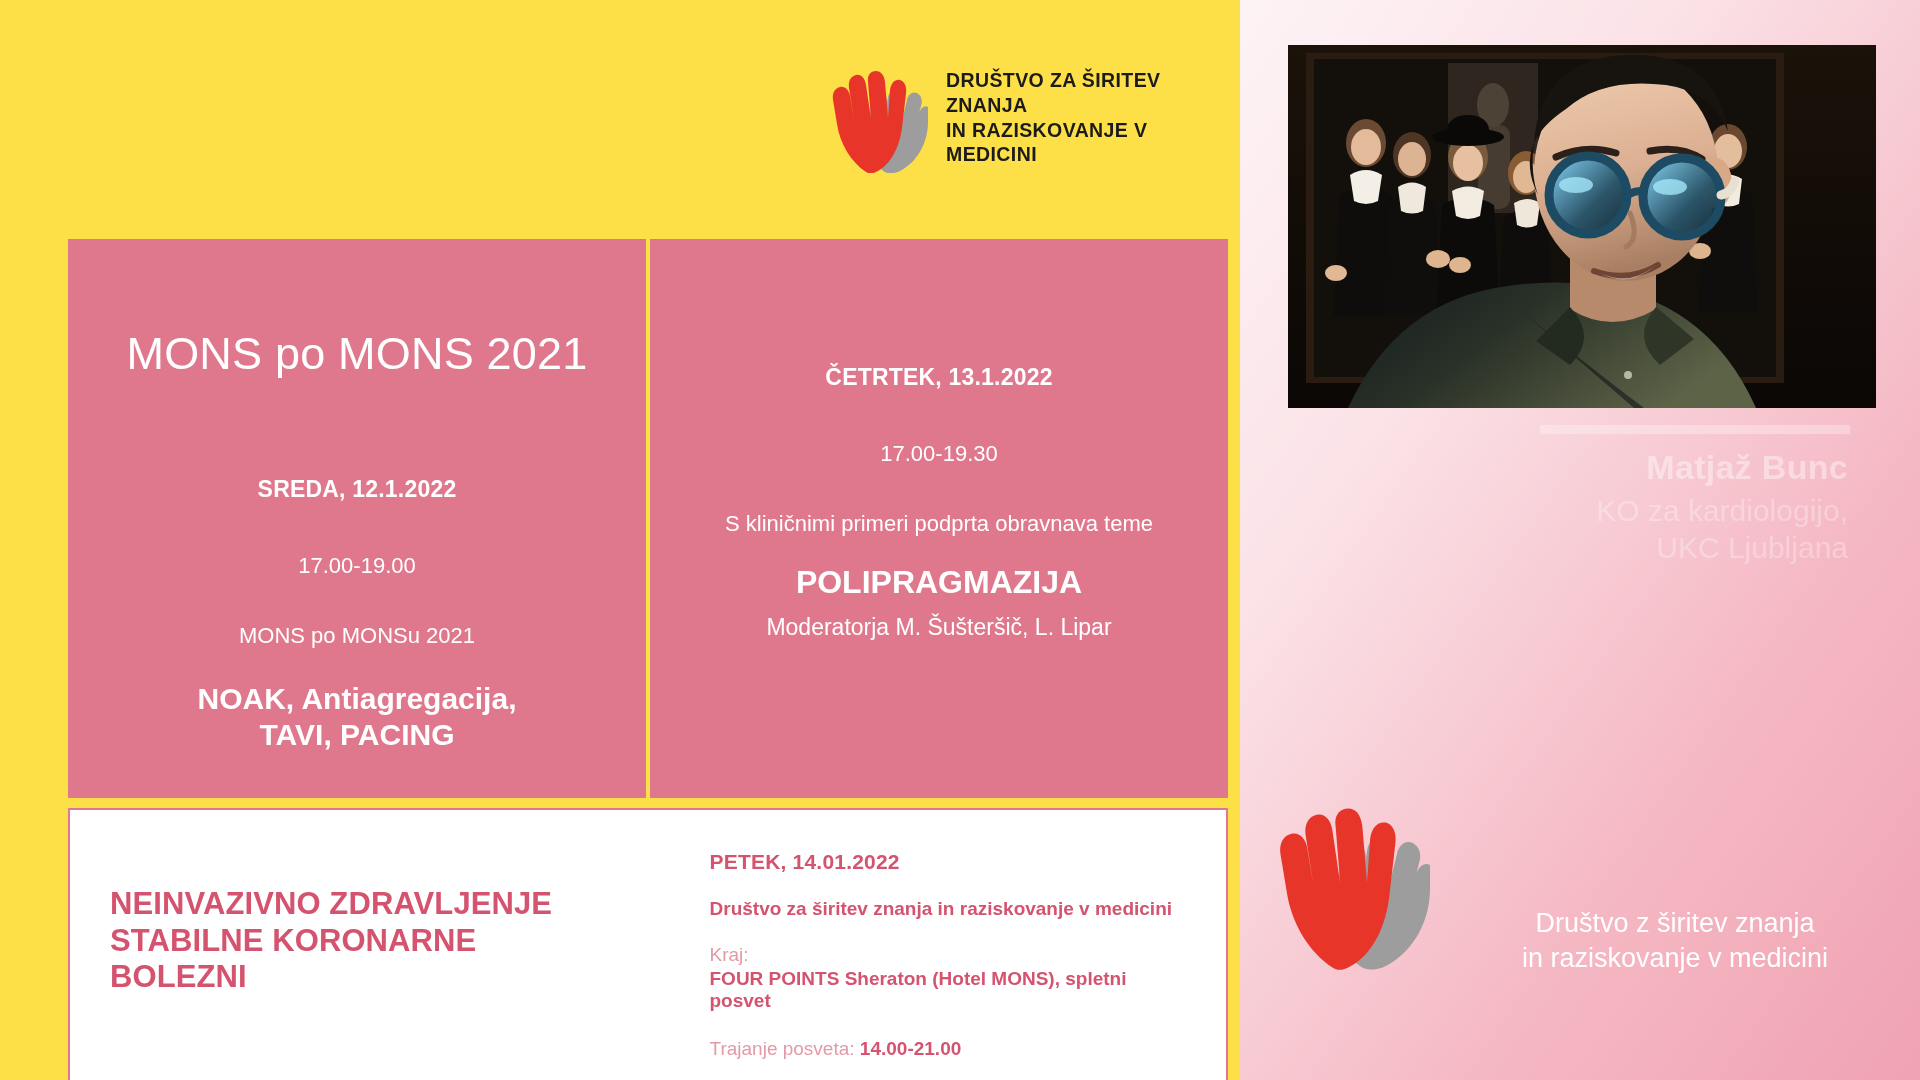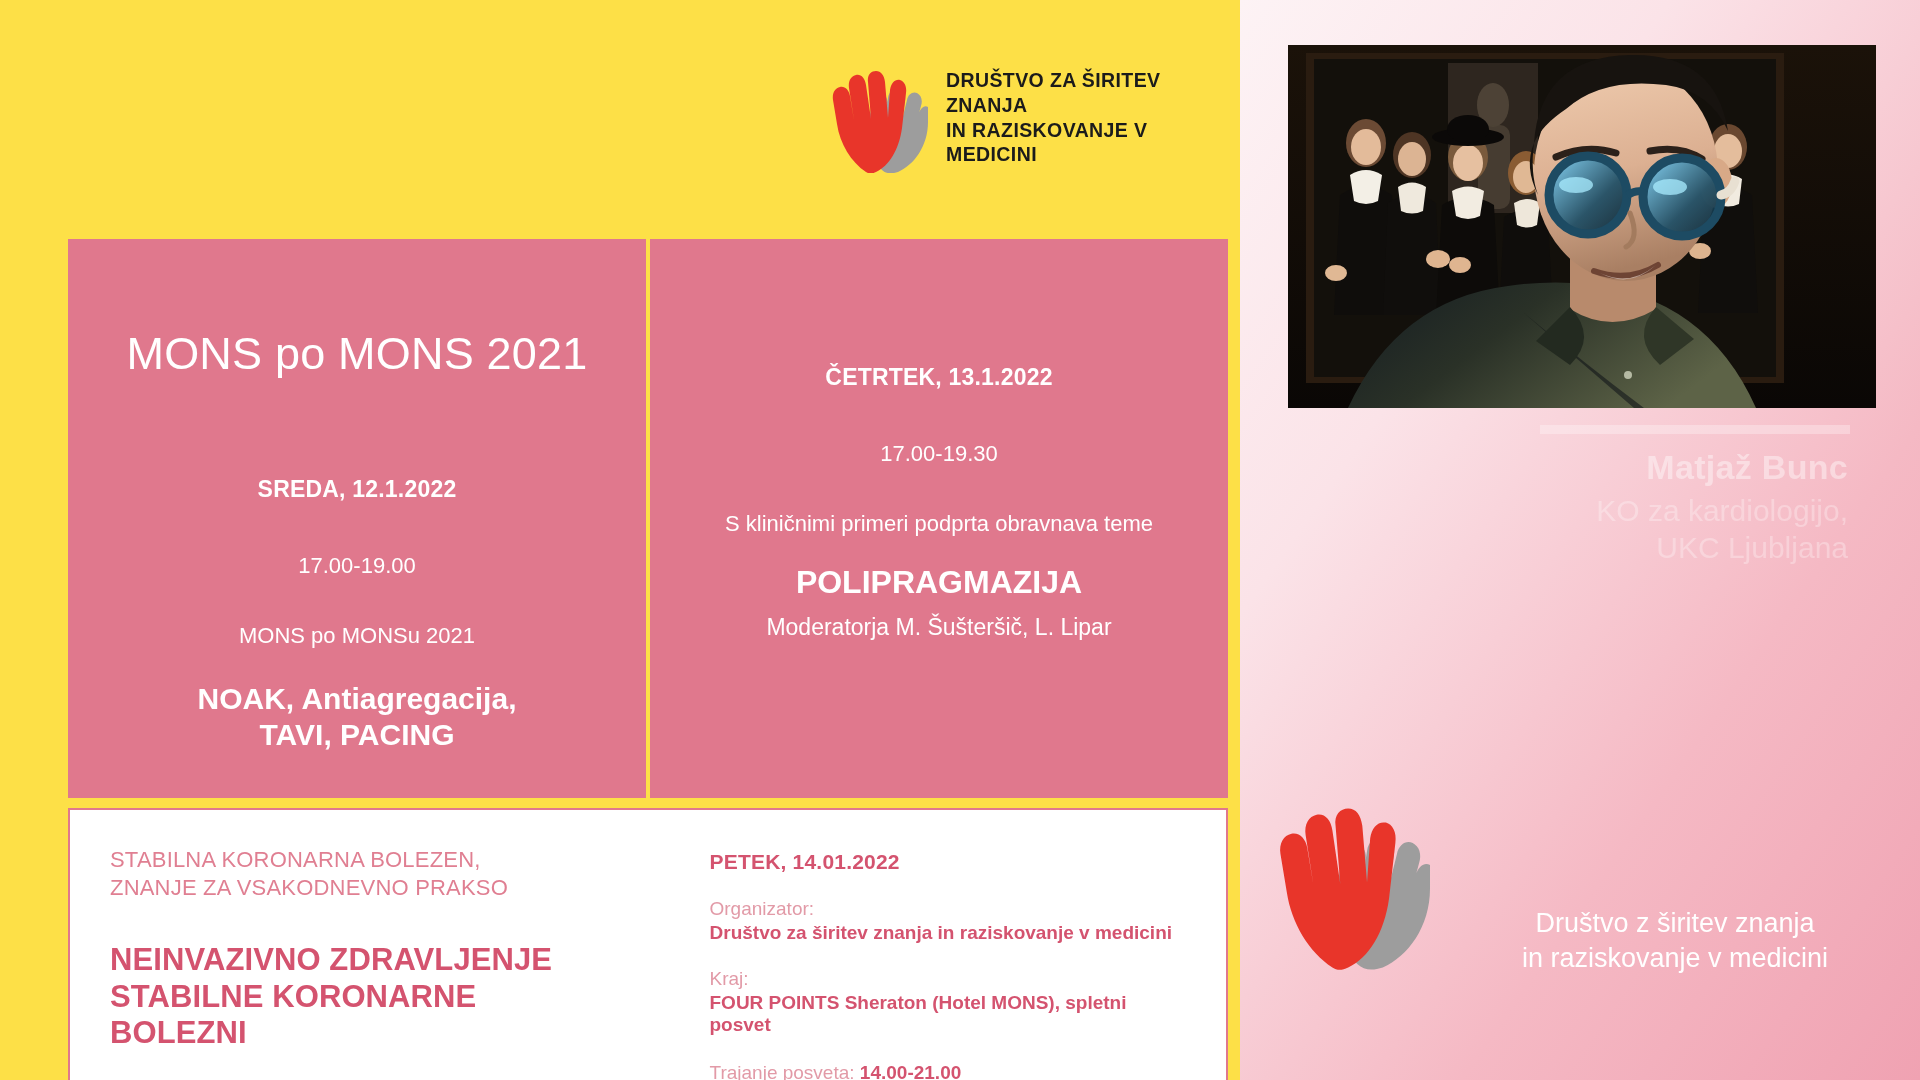--- a/index.html
+++ b/index.html
@@ -161,30 +161,27 @@
   <div class="pink-card" id="card-right">
     <div class="card-date">ČETRTEK, 13.1.2022</div>
     <div class="card-time">17.00-19.30</div>
     <div class="card-sub">S kliničnimi primeri podprta obravnava teme</div>
     <div class="card-topic">POLIPRAGMAZIJA</div>
     <div class="card-mod">Moderatorja M. Šušteršič, L. Lipar</div>
   </div>
 
   <div id="info-box">
     <div id="info-left">
-      <div class="kicker">STABILNA KORONARNA BOLEZEN,
-ZNANJE ZA VSAKODNEVNO PRAKSO</div>
       <div class="headline">NEINVAZIVNO ZDRAVLJENJE
 STABILNE KORONARNE
 BOLEZNI</div>
     </div>
     <div id="info-right">
       <div class="r-date">PETEK, 14.01.2022</div>
       <div class="r-block">
-        <div class="r-label">Organizator:</div>
         <div class="r-value">Društvo za širitev znanja in raziskovanje v medicini</div>
       </div>
       <div class="r-block">
         <div class="r-label">Kraj:</div>
         <div class="r-value">FOUR POINTS Sheraton (Hotel MONS), spletni posvet</div>
       </div>
       <div class="r-inline">
         <span>Trajanje posveta:</span>
         <b>14.00-21.00</b>
       </div>

